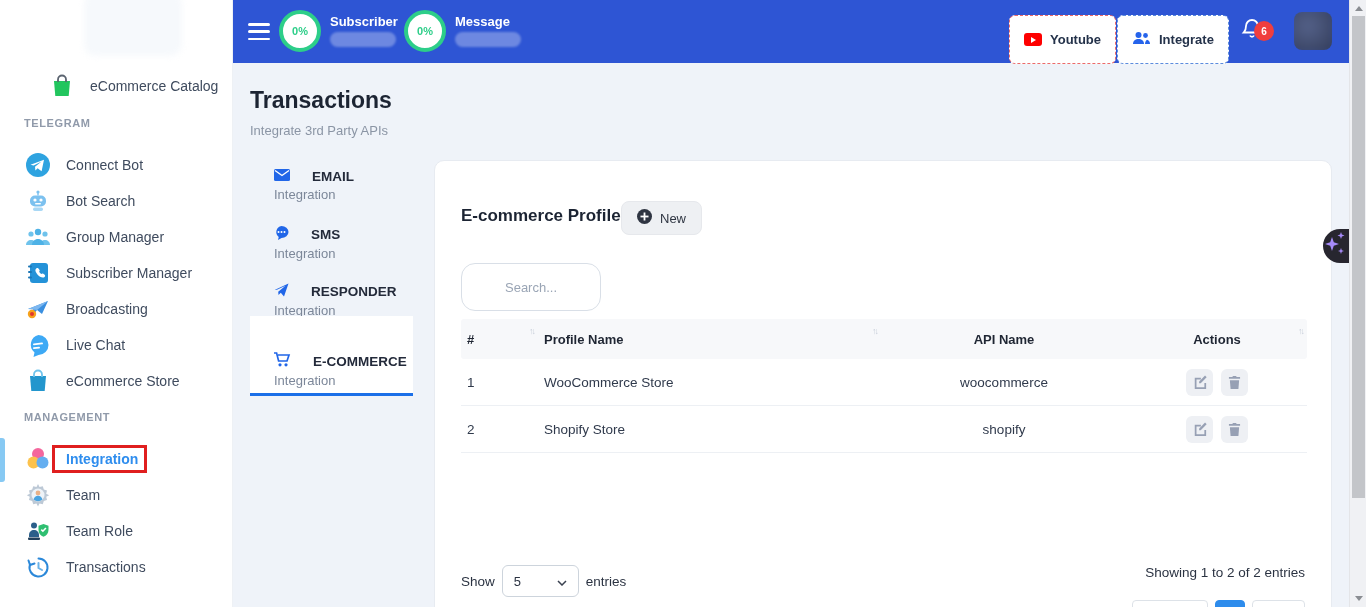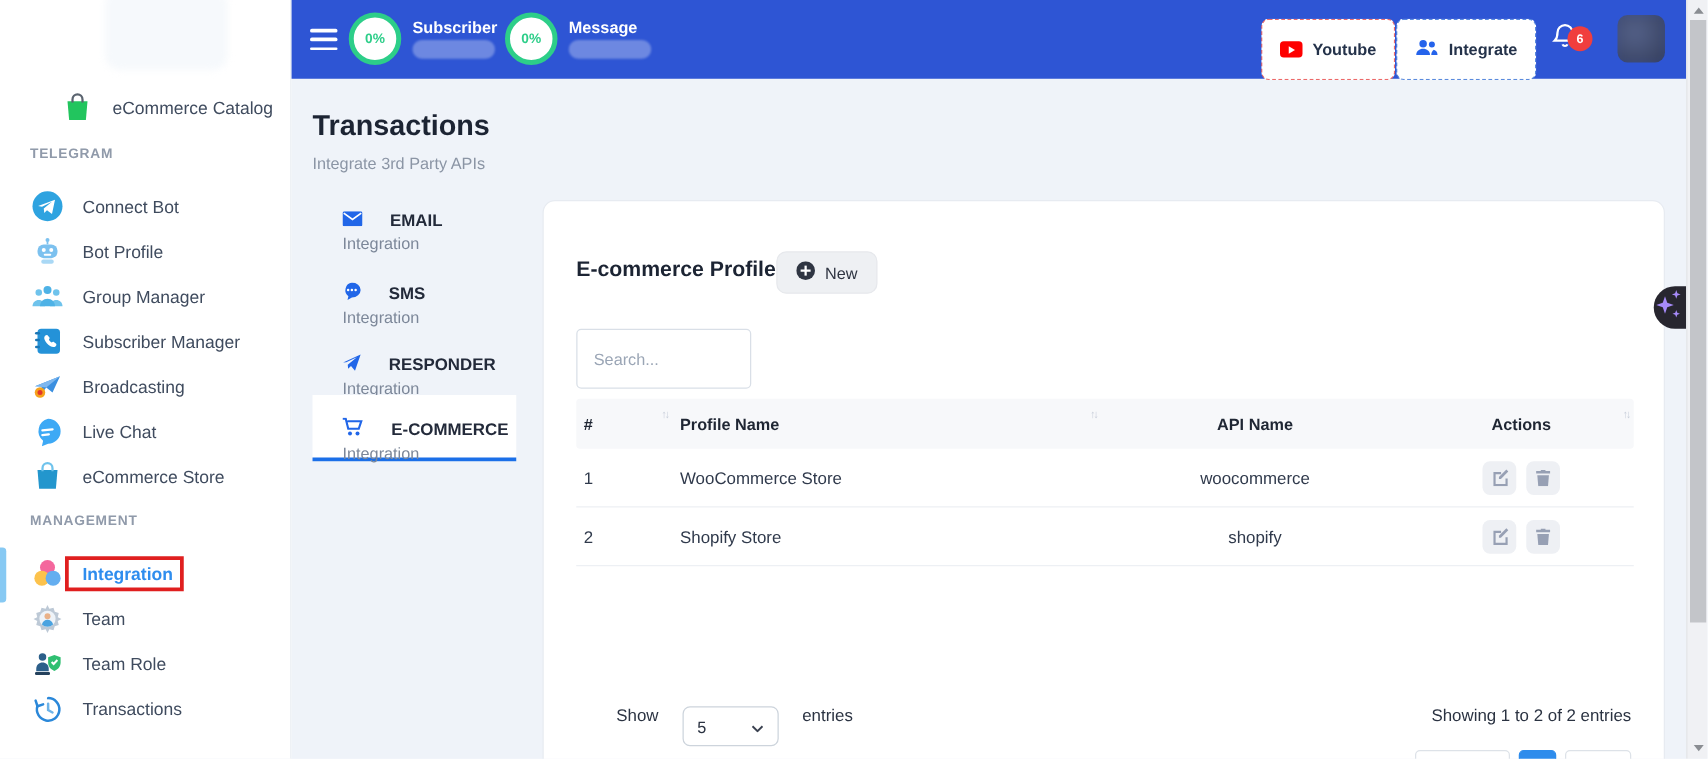--- a/index.html
+++ b/index.html
@@ -43,40 +43,40 @@
 
   
   #main { position:absolute; left:233px; top:63px; width:1116px; height:544px; background:#eff3f9; }
   .page-title { position:absolute; left:17px; top:24px; font-size:23px; font-weight:700; color:#1c2433; }
   .page-subtitle { position:absolute; left:17px; top:60px; font-size:13px; color:#8b95a5; }
 
   .tab { position:absolute; left:17px; width:163px; padding:12px 0 0 24px; cursor:pointer; }
   .tab .t1 { display:flex; align-items:center; gap:22px; font-size:13.5px; font-weight:700; color:#232a3a; }
   .tab .t2 { font-size:13px; color:#7c8799; margin-top:3px; }
   #tab-email { top:94px; } #tab-sms { top:151px; } #tab-responder { top:208px; }
-  #tab-ecommerce { top:253px; height:53px; background:#fff; border-bottom:3px solid #1b6fe8; padding-top:18px; }
+  #tab-ecommerce { top:253px; height:80px; background:#fff; border-bottom:3px solid #1b6fe8; padding-top:36px; }
 
   #card { position:absolute; left:201px; top:97px; width:898px; height:478px; background:#fff; border:1px solid #e7ebf1; border-radius:10px; }
   .card-title { position:absolute; left:26px; top:45px; font-size:17px; font-weight:700; color:#1c2433; }
   #new-btn { position:absolute; left:186px; top:40px; height:34px; background:#eef0f3; border:1px solid #e6e8ec; border-radius:8px; display:flex; align-items:center; gap:8px; padding:0 15px; font-size:13px; color:#2f3542; cursor:pointer; }
-  #search-input { position:absolute; left:26px; top:102px; width:140px; height:48px; border:1px solid #d9dfe7; border-radius:4px; padding:0 13px; font-size:13px; color:#2b3342; font-family:inherit; outline:none; }
+  #search-input { position:absolute; left:26px; top:102px; width:140px; height:48px; border:1px solid #d9dfe7; border-radius:14px; padding:0 24px; font-size:13px; color:#2b3342; font-family:inherit; outline:none;text-align:center; }
   #search-input::placeholder { color:#9aa5b5; }
 
   .thead { position:absolute; left:26px; top:158px; width:846px; height:40px; background:#f7f8fa; border-radius:3px; display:flex; align-items:center; font-size:13px; font-weight:700; color:#1f2633; }
   .trow { position:absolute; left:26px; width:846px; height:47px; display:flex; align-items:center; font-size:13.5px; color:#303a4c; border-bottom:1px solid #edf0f4; }
   #row-0 { top:198px; } #row-1 { top:245px; }
   .c1 { width:77px; padding-left:6px; position:relative; }
   .c2 { width:343px; padding-left:6px; position:relative; }
   .c3 { width:246px; text-align:center; }
   .c4 { width:180px; display:flex; justify-content:center; gap:8px; position:relative; }
   .c4h { width:180px; text-align:center; position:relative; }
   .sort { position:absolute; right:4px; top:-6px; font-size:9px; color:#c9cfda; letter-spacing:-2px; }
   .act { width:27px; height:27px; background:#eef0f4; border:none; border-radius:6px; display:flex; align-items:center; justify-content:center; cursor:pointer; color:#97a0b4; }
 
-  .show-wrap { position:absolute; left:26px; top:404px; display:flex; align-items:flex-start; gap:19px; font-size:13.5px; color:#2b3342;margin-left:32px; }
+  .show-wrap { position:absolute; left:26px; top:404px; display:flex; align-items:center; gap:7px; font-size:13.5px; color:#2b3342; }
   #entries-select { width:77px; height:32px; border:1px solid #cdd4dc; border-radius:6px; display:flex; align-items:center; justify-content:space-between; padding:0 11px; font-size:13px; cursor:pointer; background:#fff; }
   .summary { position:absolute; right:26px; top:404px; font-size:13.5px; color:#2b3342; }
   .pager { position:absolute; right:26px; top:439px; display:flex; gap:7px; }
   .pg { height:31px; border:1px solid #dde2e8; background:#fff; border-radius:4px; font-size:13px; color:#667284; display:flex; align-items:center; justify-content:center; padding:0 12px; cursor:pointer; font-family:inherit; }
   .pg.active { background:#2e8cec; border-color:#2e8cec; color:#fff; width:30px; padding:0; }
 
   
   #ai-fab { position:absolute; right:17px; top:229px; width:26px; height:34px; background:#27262f; border-radius:17px 0 0 17px; z-index:6; cursor:pointer; }
   #scrollbar { position:absolute; right:0; top:0; width:17px; height:607px; background:#f0f1f4; border-left:1px solid #e4e5e8; z-index:7; }
   .sb-thumb { position:absolute; left:2px; top:16px; width:13px; height:482px; background:#c3c5c9; cursor:pointer; }
@@ -116,21 +116,21 @@
         <svg width="24" height="24" viewBox="0 0 24 24">
             <circle cx="12" cy="3" r="1.6" fill="#7cc1ef"></circle>
             <rect x="11.3" y="4" width="1.4" height="2.5" fill="#7cc1ef"></rect>
             <rect x="4" y="6.5" width="16" height="11" rx="5" fill="#7cc1ef"></rect>
             <circle cx="9" cy="11" r="1.6" fill="#fff"></circle>
             <circle cx="15" cy="11" r="1.6" fill="#fff"></circle>
             <rect x="9" y="14" width="6" height="1.6" rx=".8" fill="#fff"></rect>
             <rect x="7" y="18.5" width="10" height="3.5" rx="1.7" fill="#a9d8f5"></rect>
           </svg>
       </span>
-      <span class="lbl">Bot Profile</span>
+      <span class="lbl">Bot Search</span>
     </div>
     <div class="side-item">
       <span class="sicon">
         <svg width="26" height="22" viewBox="0 0 26 22">
             <circle cx="6" cy="8" r="2.6" fill="#6fc3ec"></circle>
             <circle cx="20" cy="8" r="2.6" fill="#6fc3ec"></circle>
             <circle cx="13" cy="6" r="3.2" fill="#4eb2e6"></circle>
             <path d="M1 19c0-3 2.3-5 5-5s5 2 5 5z" fill="#6fc3ec"></path>
             <path d="M15 19c0-3 2.3-5 5-5s5 2 5 5z" fill="#6fc3ec"></path>
             <path d="M7 19c0-3.6 2.7-6 6-6s6 2.4 6 6z" fill="#4eb2e6"></path>

